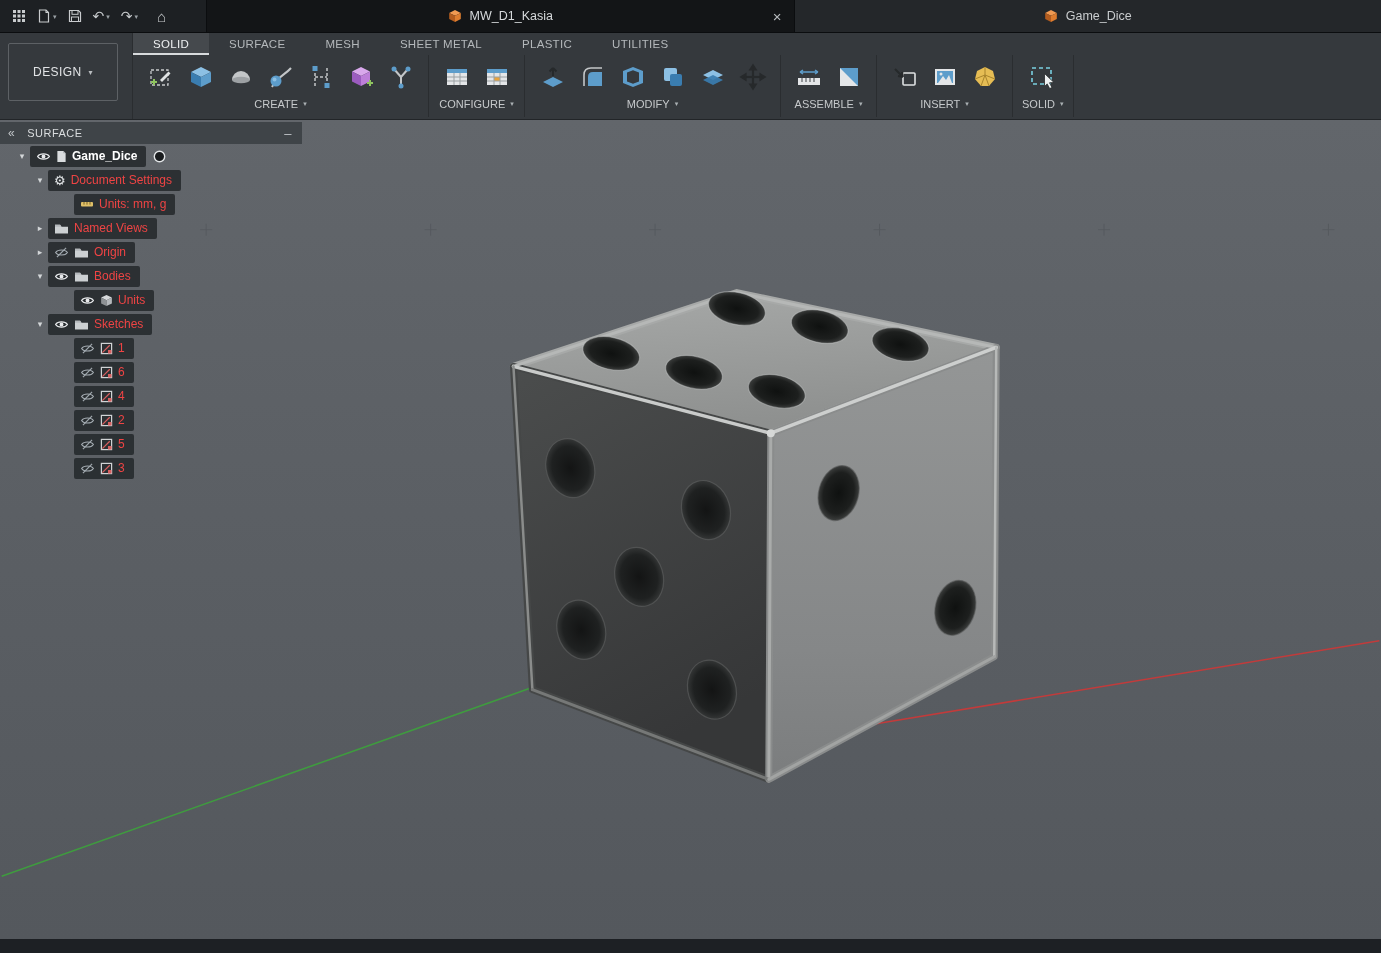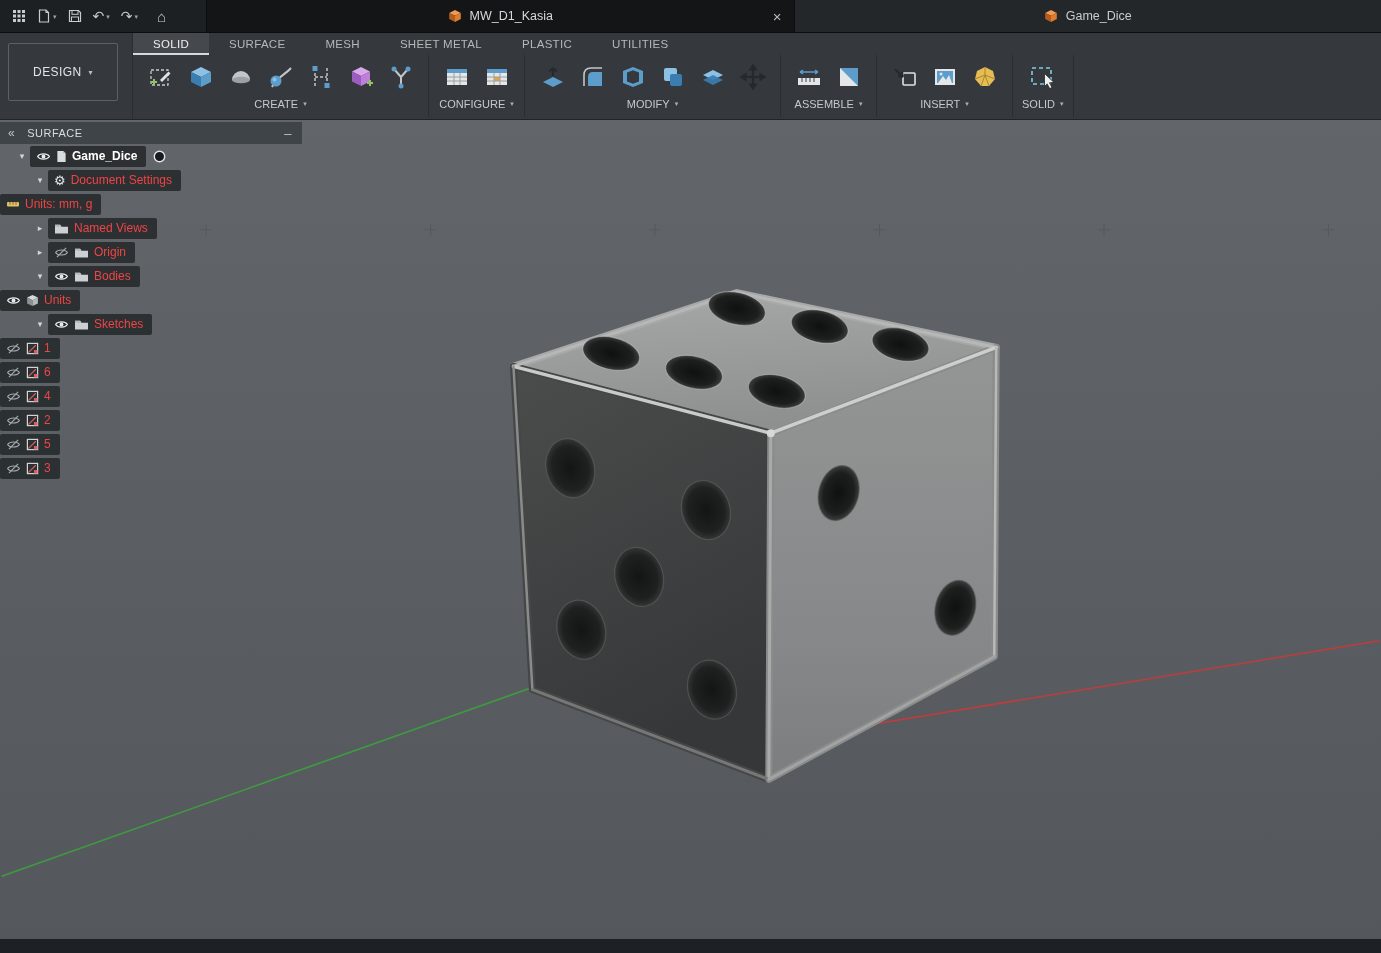--- a/index.html
+++ b/index.html
@@ -59,21 +59,21 @@
   .eyeon{color:#e8eaec;}
   .eyeoffc{color:#a2aab0;}
   .ic-eye{width:15px;height:11px;flex:none;}
   .ic-folder{width:15px;height:13px;flex:none;}
   .ic-doc{width:11px;height:13px;flex:none;}
   .ic-cube{width:13px;height:13px;flex:none;}
   .ic-sketch{width:13px;height:13px;flex:none;}
   .ic-units{width:14px;height:14px;flex:none;}
   .ic-radio{width:13px;height:13px;flex:none;margin-left:7px;}
   .gear-glyph{font-size:13px;color:#e0e3e5;line-height:1;}
-  .p14{padding-left:14px}.p32{padding-left:32px}.p74{}
+  .p14{padding-left:14px}.p32{padding-left:32px}.p74{padding-left:74px}
 
   
   #viewport{flex:1 1 auto;position:relative;overflow:hidden;
     background:linear-gradient(180deg,#62666b 0%,#5a5e63 55%,#54585d 100%);}
   #scene{position:absolute;left:0;top:0;width:100%;height:100%;}
 
   
   #bottombar{flex:0 0 14px;height:14px;background:#1d2024;}
 </style>
 </head>

